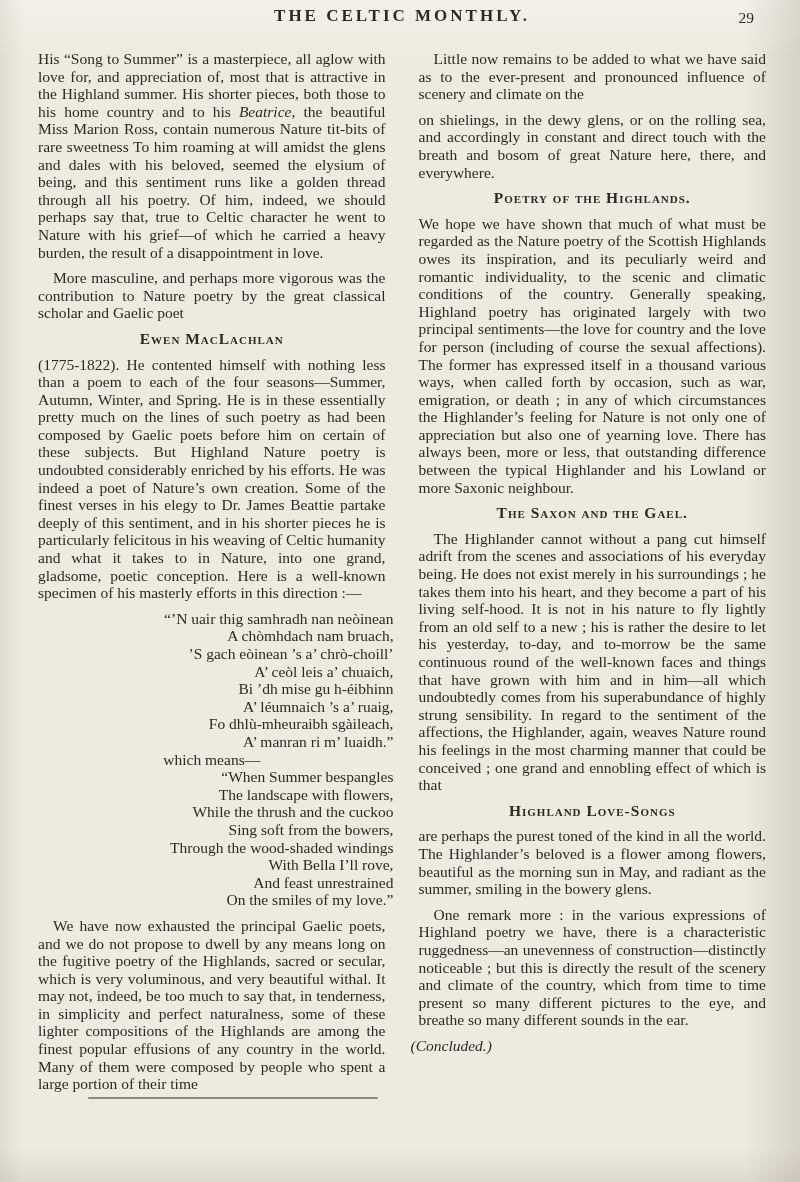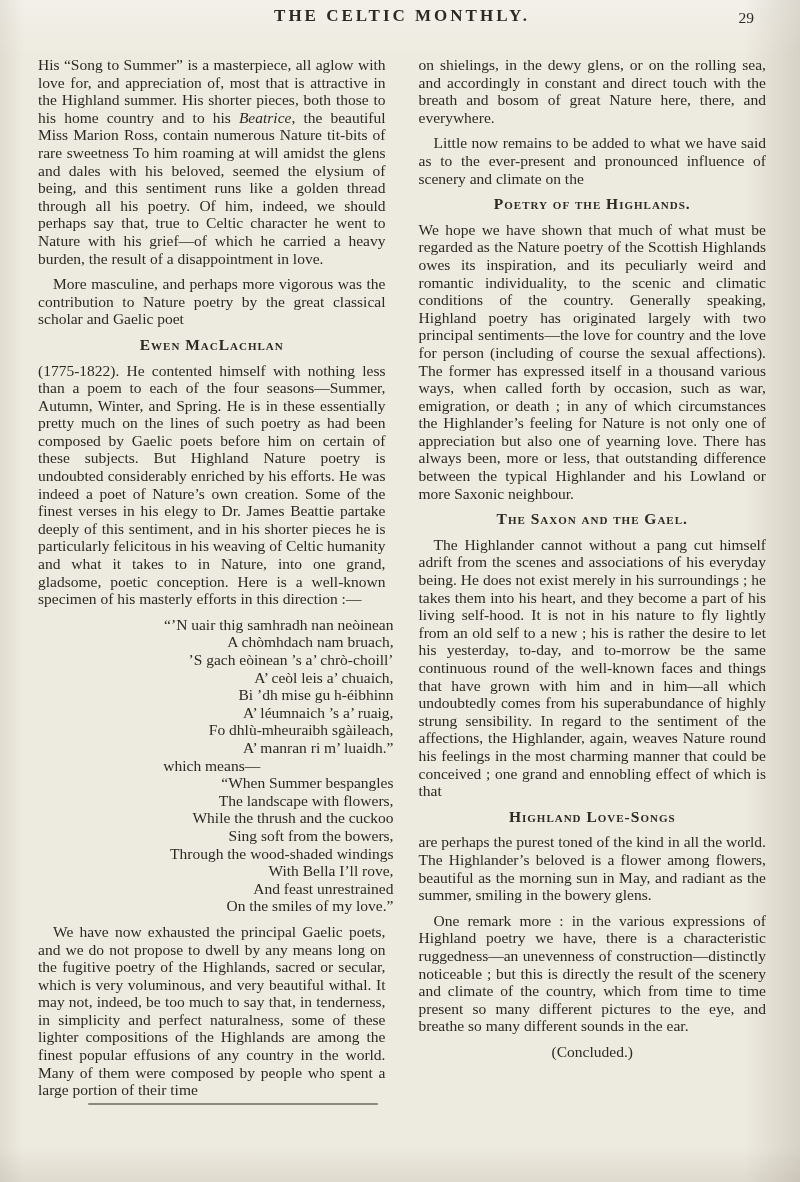--- a/index.html
+++ b/index.html
@@ -12,21 +12,21 @@
       linear-gradient(to right, rgba(110,100,80,0.10) 0%, rgba(0,0,0,0) 3%, rgba(0,0,0,0) 93%, rgba(95,85,65,0.16) 100%),
       linear-gradient(to bottom, rgba(255,255,255,0.30) 0%, rgba(0,0,0,0) 5%, rgba(0,0,0,0) 97%, rgba(90,80,60,0.10) 100%),
       #edeadf;
     color: #2c2a24;
     font-family: "Liberation Serif", "DejaVu Serif", serif;
     font-size: 15.5px;
     line-height: 17.6px;
     position: relative;
   }
   .page { padding: 7px 26px 0 30px; position: relative; }
-  .page-header { position: relative; text-align: center; height: 26px; margin-bottom: 15px; }
+  .page-header { position: relative; text-align: center; height: 26px; margin-bottom: 9px; }
   .journal-title {
     display: inline-block;
     font-size: 17px;
     font-weight: bold;
     letter-spacing: 3px;
     margin: 0;
   }
   .page-number { position: absolute; right: 20px; top: 2px; font-size: 15.5px; }
   .columns { display: flex; gap: 17px; }
   .column { flex: 1 1 0; text-align: justify; }
@@ -41,21 +41,21 @@
     text-align: center;
     margin: 4px 0 3px 0;
   }
   .verse {
     white-space: pre-wrap;
     text-align: right;
     margin: 0 0 0 52px;
   }
   .verse.english { margin-left: 58px; }
   .which-means { text-align: center; margin: 0; }
-  .concluded { text-align: center; margin: 3px 0 0 0; }
+  .concluded { font-style: italic; margin: 3px 0 0 0; }
   .scan-artifact {
     position: absolute;
     left: 88px;
     bottom: 2px;
     width: 290px;
     height: 2px;
     background: rgba(60,55,45,0.55);
     border-radius: 2px;
   }
 </style>
@@ -90,22 +90,22 @@
 While the thrush and the cuckoo
     Sing soft from the bowers,
 Through the wood-shaded windings
     With Bella I’ll rove,
 And feast unrestrained
     On the smiles of my love.”</div>
       <p class="para indent">We have now exhausted the principal Gaelic poets, and we do not propose to dwell by any means long on the fugitive poetry of the Highlands, sacred or secular, which is very voluminous, and very beautiful withal.  It may not, indeed, be too much to say that, in tenderness, in simplicity and perfect naturalness, some of these lighter compositions of the Highlands are among the finest popular effusions of any country in the world.  Many of them were composed by people who spent a large portion of their time</p>
     </section>
 
     <section class="column">
+      <p class="para indent">Little now remains to be added to what we have said as to the ever-present and pronounced influence of scenery and climate on the</p>
       <p class="para">on shielings, in the dewy glens, or on the rolling sea, and accordingly in constant and direct touch with the breath and bosom of great Nature here, there, and everywhere.</p>
-      <p class="para indent">Little now remains to be added to what we have said as to the ever-present and pronounced influence of scenery and climate on the</p>
       <h2 class="section-heading">Poetry of the Highlands.</h2>
       <p class="para">We hope we have shown that much of what must be regarded as the Nature poetry of the Scottish Highlands owes its inspiration, and its peculiarly weird and romantic individuality, to the scenic and climatic conditions of the country.  Generally speaking, Highland poetry has originated largely with two principal sentiments—the love for country and the love for person (including of course the sexual affections).  The former has expressed itself in a thousand various ways, when called forth by occasion, such as war, emigration, or death ; in any of which circumstances the Highlander’s feeling for Nature is not only one of appreciation but also one of yearning love.  There has always been, more or less, that outstanding difference between the typical Highlander and his Lowland or more Saxonic neighbour.</p>
       <h2 class="section-heading">The Saxon and the Gael.</h2>
       <p class="para indent">The Highlander cannot without a pang cut himself adrift from the scenes and associations of his everyday being.  He does not exist merely in his surroundings ; he takes them into his heart, and they become a part of his living self-hood.  It is not in his nature to fly lightly from an old self to a new ; his is rather the desire to let his yesterday, to-day, and to-morrow be the same continuous round of the well-known faces and things that have grown with him and in him—all which undoubtedly comes from his superabundance of highly strung sensibility.  In regard to the sentiment of the affections, the Highlander, again, weaves Nature round his feelings in the most charming manner that could be conceived ; one grand and ennobling effect of which is that</p>
       <h2 class="section-heading">Highland Love-Songs</h2>
       <p class="para">are perhaps the purest toned of the kind in all the world.  The Highlander’s beloved is a flower among flowers, beautiful as the morning sun in May, and radiant as the summer, smiling in the bowery glens.</p>
       <p class="para indent">One remark more : in the various expressions of Highland poetry we have, there is a characteristic ruggedness—an unevenness of construction—distinctly noticeable ; but this is directly the result of the scenery and climate of the country, which from time to time present so many different pictures to the eye, and breathe so many different sounds in the ear.</p>
       <p class="concluded">(Concluded.)</p>
     </section>
 

